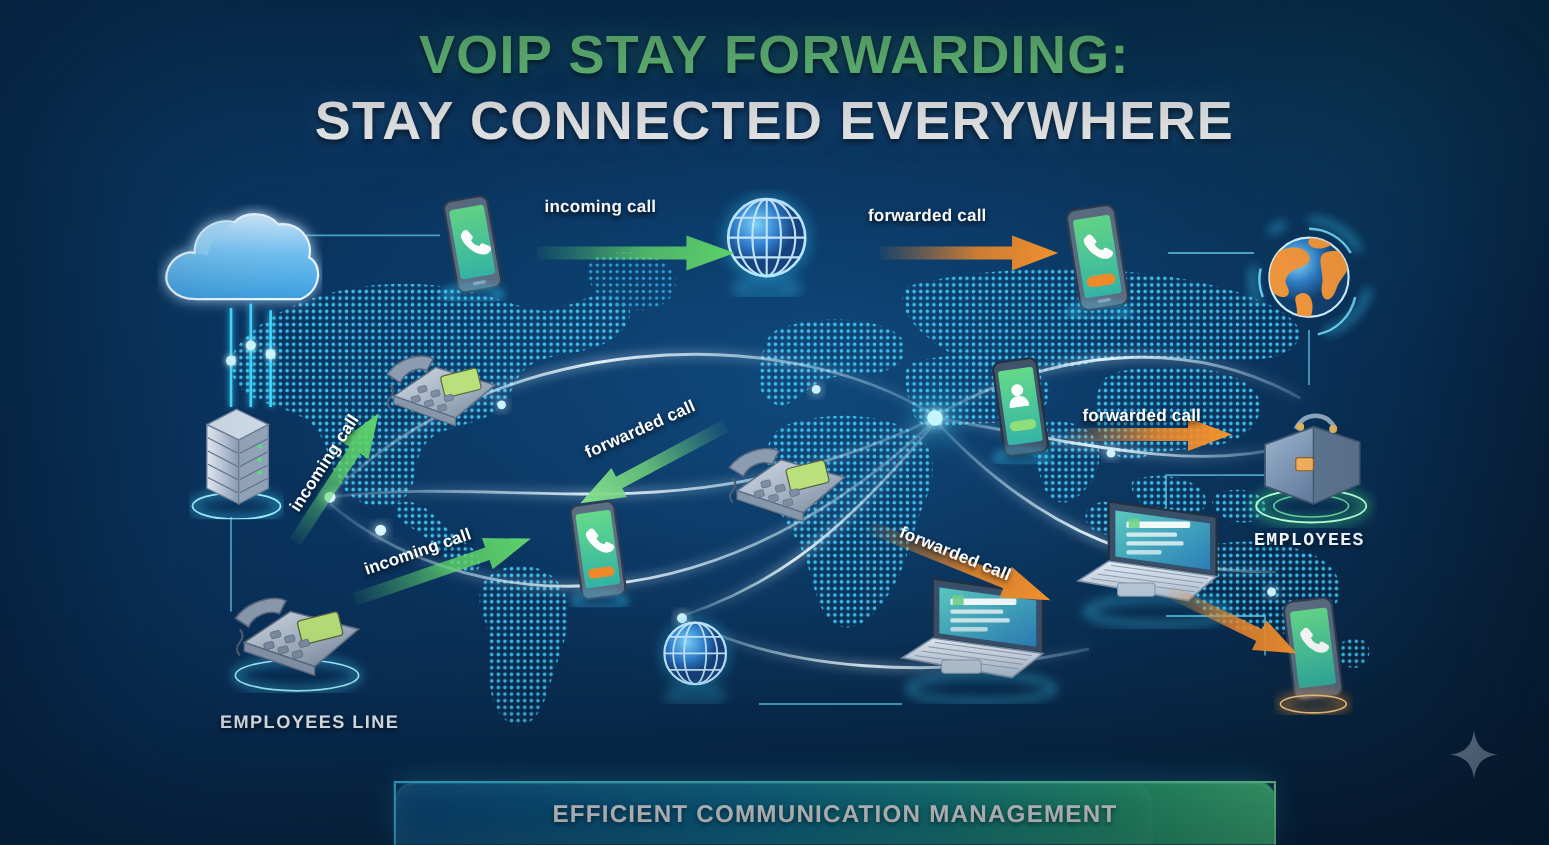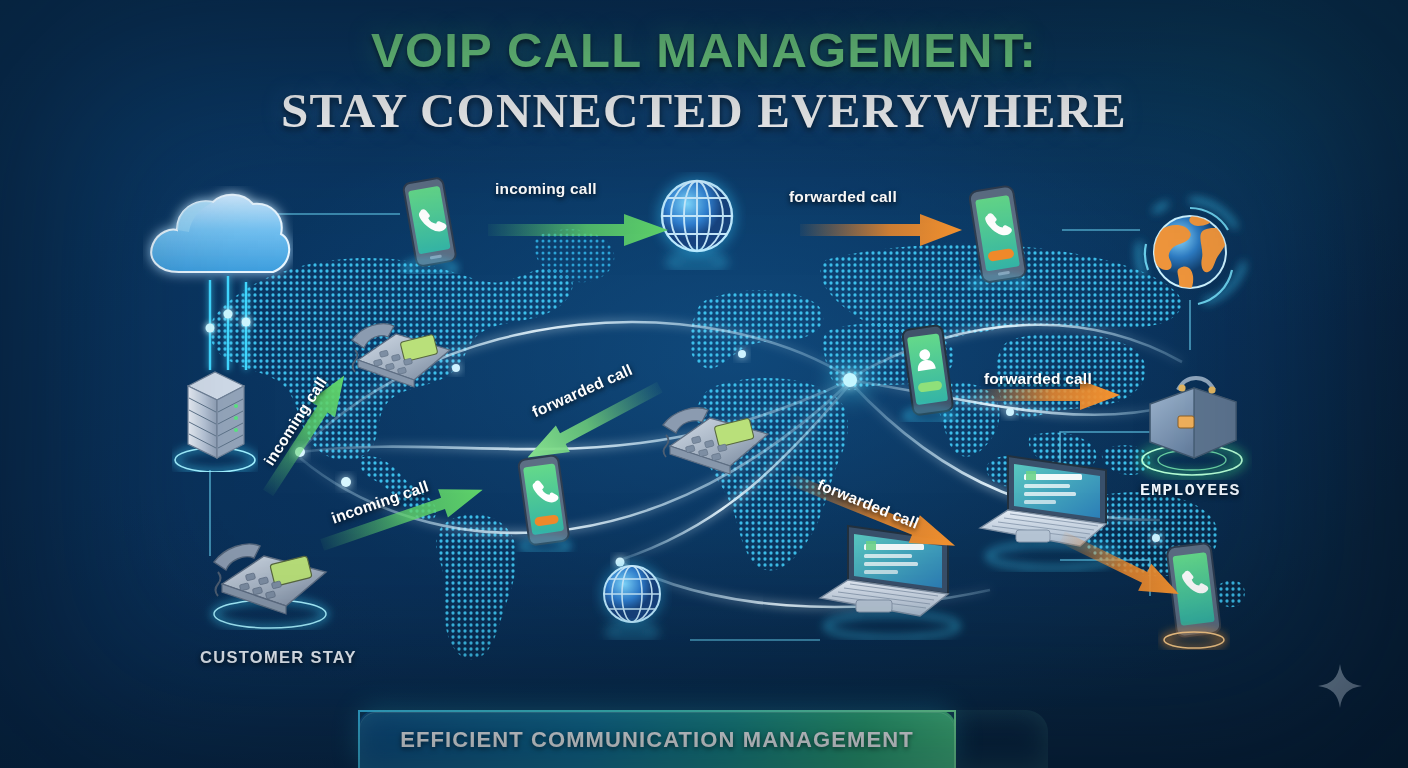--- a/index.html
+++ b/index.html
@@ -35,41 +35,40 @@
   }
   .title .l1{
     display:block; font-size:49px; font-weight:bold; color:#79e08a;
     text-shadow:0 3px 5px rgba(0,0,0,.55), 0 0 26px rgba(80,220,120,.35);
     letter-spacing:1.2px;
   }
   .title .l2{
     display:block; font-size:49px; font-weight:bold; color:#ffffff; margin-top:10px;
     text-shadow:0 3px 6px rgba(0,0,0,.6), 0 0 24px rgba(140,200,255,.25);
     letter-spacing:1.2px;
-    font-family:Liberation Serif, serif;
   }
 
   
   .node-label{
     position:absolute; color:#f2f8ff; font-size:16.5px; font-weight:bold;
     letter-spacing:1.3px; white-space:nowrap;
     text-shadow:0 2px 5px rgba(0,0,0,.75);
   }
 
   
   .flow-label{
     position:absolute; color:#ffffff; font-size:15.5px; font-weight:bold;
     white-space:nowrap; text-shadow:0 2px 5px rgba(0,0,0,.8);
     letter-spacing:.2px;
   }
   .flow-arrow{ position:absolute; transform-origin:left center; }
 
   
   .banner{
-    position:absolute; left:358px; bottom:0; width:598px; height:58px;
+    position:absolute; left:358px; bottom:0; width:802px; height:58px;
     border-radius:18px 18px 0 0;
     background:linear-gradient(100deg,#0d4f86 0%,#0f6f96 38%,#178a88 62%,#2aa673 84%,#45c07f 100%);
     border:2px solid;
     border-image:linear-gradient(95deg,#39c2f0,#3fd0c8,#76e39a) 1;
     border-bottom:none;
     box-shadow:0 -4px 26px rgba(40,170,200,.32), inset 0 1px 0 rgba(255,255,255,.15);
     display:flex; align-items:center; justify-content:center;
   }
   .banner-skew{
     position:absolute; left:358px; bottom:0; width:690px; height:58px;
@@ -662,26 +661,26 @@
   <div class="flow-label" style="left:268px;top:455px;transform:rotate(-57deg);transform-origin:left center;">incoming call</div>
 
   <div class="flow-label" style="left:332px;top:510px;transform:rotate(-19deg);transform-origin:left center;">incoming call</div>
 
   <div class="flow-label" style="left:533px;top:404px;transform:rotate(-24deg);transform-origin:left center;">forwarded call</div>
 
   <div class="flow-label" style="left:984px;top:370px;">forwarded call</div>
 
   <div class="flow-label" style="left:818px;top:475px;transform:rotate(22deg);transform-origin:left center;">forwarded call</div>
 
-  <div class="node-label" style="left:200px;top:648px;">CUSTOMER STAY</div>
+  <div class="node-label" style="left:200px;top:648px;">EMPLOYEES LINE</div>
 
   <div class="node-label" style="left:1140px;top:481px;font-family:Liberation Mono, monospace;">EMPLOYEES</div>
 
   <div class="title">
-    <span class="l1">VOIP CALL MANAGEMENT:</span>
+    <span class="l1">VOIP STAY FORWARDING:</span>
     <span class="l2">STAY CONNECTED EVERYWHERE</span>
   </div>
 
   <div class="banner">
     <span class="banner-text">EFFICIENT COMMUNICATION MANAGEMENT</span>
   </div>
   <div class="banner-skew"></div>
 
   <svg class="sparkle" viewBox="0 0 48 48" xmlns="http://www.w3.org/2000/svg">
     <path fill="#9fb3c8" d="M24 2 C 26 16, 32 22, 46 24 C 32 26, 26 32, 24 46 C 22 32, 16 26, 2 24 C 16 22, 22 16, 24 2 Z"></path>

